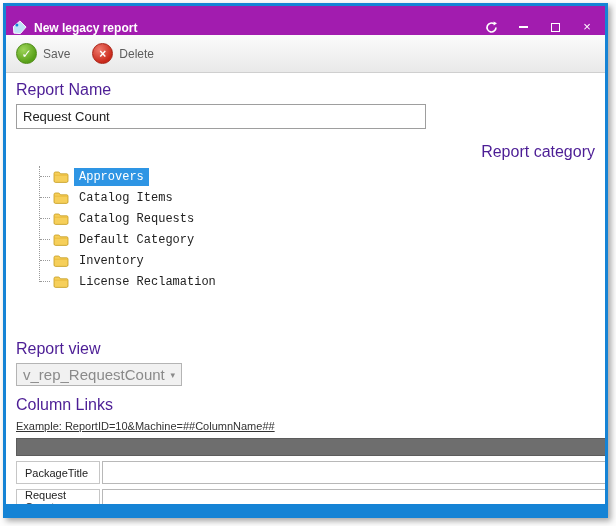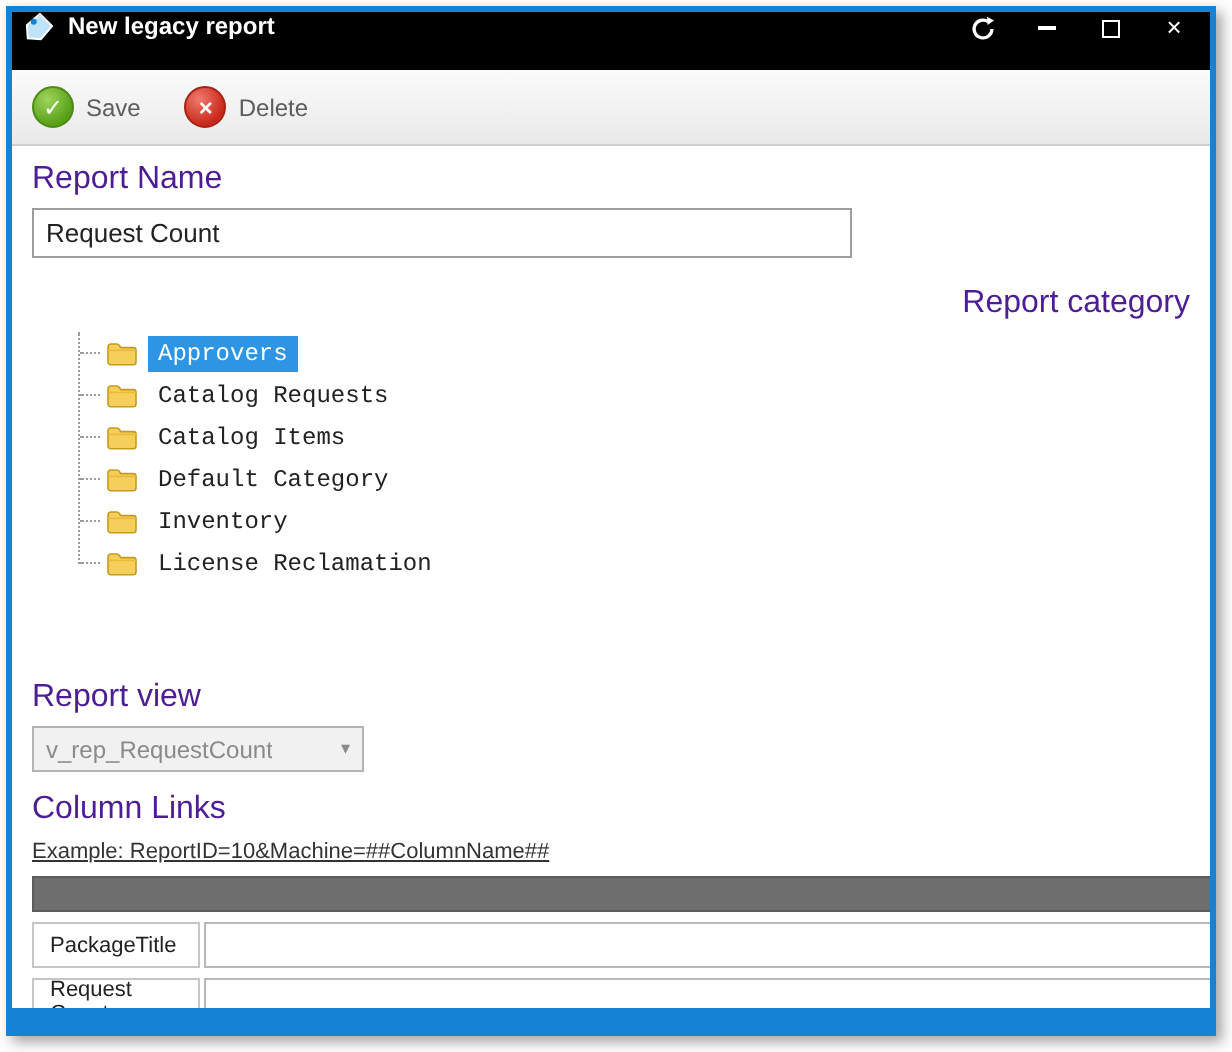--- a/index.html
+++ b/index.html
@@ -14,23 +14,23 @@
     left: 3px; top: 3px; right: 8px; bottom: 8px;
     border: 3px solid #1583d5;
     background: #ffffff;
     box-shadow: 3px 3px 6px rgba(0,0,0,0.35);
     display: flex;
     flex-direction: column;
   }
   
   .titlebar {
     height: 29px;
-    background: #000000;
-    display: flex;
-    align-items: flex-start;
+    background: #a21caf;
+    display: flex;
+    align-items: flex-end;
     padding: 0 6px 0 6px;
     flex: 0 0 auto;
   }
   .title-icon { display: inline-flex; margin-right: 7px; }
   .title-text {
     color: #ffffff;
     font-size: 12px;
     font-weight: bold;
     flex: 1 1 auto;
   }
@@ -152,21 +152,21 @@
     height: 23px;
     border: 1px solid #b4b4b4;
     background: #f1f1f1;
     display: flex;
     align-items: center;
     justify-content: space-between;
     padding: 0 6px;
     cursor: pointer;
   }
   .fake-select .sel-text {
-    font-size: 12px;
+    font-size: 15px;
     color: #8a8a8a;
     overflow: hidden;
     white-space: nowrap;
   }
   .fake-select .sel-arrow {
     font-size: 9px;
     color: #8a8a8a;
     margin-left: 4px;
   }
   
@@ -278,31 +278,31 @@
           <span class="tree-label">Approvers</span>
         </div>
         <div class="tree-item">
           <span class="tree-dash"></span>
           <span class="tree-folder">
             <svg width="16" height="13" viewBox="0 0 16 13">
                 <path d="M1 3.5 C1 2.7 1.6 2 2.4 2 L5.4 2 C5.9 2 6.3 2.2 6.6 2.6 L7.4 3.8 L13.8 3.8 C14.5 3.8 15 4.4 15 5.1 L15 11 C15 11.8 14.4 12.4 13.6 12.4 L2.4 12.4 C1.6 12.4 1 11.8 1 11 Z" fill="#f6cf5a" stroke="#c39b1f" stroke-width="0.8"></path>
                 <path d="M1 5.2 L15 5.2" stroke="#e8b93a" stroke-width="0.8"></path>
               </svg>
           </span>
+          <span class="tree-label">Catalog Items</span>
+        </div>
+        <div class="tree-item">
+          <span class="tree-dash"></span>
+          <span class="tree-folder">
+            <svg width="16" height="13" viewBox="0 0 16 13">
+                <path d="M1 3.5 C1 2.7 1.6 2 2.4 2 L5.4 2 C5.9 2 6.3 2.2 6.6 2.6 L7.4 3.8 L13.8 3.8 C14.5 3.8 15 4.4 15 5.1 L15 11 C15 11.8 14.4 12.4 13.6 12.4 L2.4 12.4 C1.6 12.4 1 11.8 1 11 Z" fill="#f6cf5a" stroke="#c39b1f" stroke-width="0.8"></path>
+                <path d="M1 5.2 L15 5.2" stroke="#e8b93a" stroke-width="0.8"></path>
+              </svg>
+          </span>
           <span class="tree-label">Catalog Requests</span>
-        </div>
-        <div class="tree-item">
-          <span class="tree-dash"></span>
-          <span class="tree-folder">
-            <svg width="16" height="13" viewBox="0 0 16 13">
-                <path d="M1 3.5 C1 2.7 1.6 2 2.4 2 L5.4 2 C5.9 2 6.3 2.2 6.6 2.6 L7.4 3.8 L13.8 3.8 C14.5 3.8 15 4.4 15 5.1 L15 11 C15 11.8 14.4 12.4 13.6 12.4 L2.4 12.4 C1.6 12.4 1 11.8 1 11 Z" fill="#f6cf5a" stroke="#c39b1f" stroke-width="0.8"></path>
-                <path d="M1 5.2 L15 5.2" stroke="#e8b93a" stroke-width="0.8"></path>
-              </svg>
-          </span>
-          <span class="tree-label">Catalog Items</span>
         </div>
         <div class="tree-item">
           <span class="tree-dash"></span>
           <span class="tree-folder">
             <svg width="16" height="13" viewBox="0 0 16 13">
                 <path d="M1 3.5 C1 2.7 1.6 2 2.4 2 L5.4 2 C5.9 2 6.3 2.2 6.6 2.6 L7.4 3.8 L13.8 3.8 C14.5 3.8 15 4.4 15 5.1 L15 11 C15 11.8 14.4 12.4 13.6 12.4 L2.4 12.4 C1.6 12.4 1 11.8 1 11 Z" fill="#f6cf5a" stroke="#c39b1f" stroke-width="0.8"></path>
                 <path d="M1 5.2 L15 5.2" stroke="#e8b93a" stroke-width="0.8"></path>
               </svg>
           </span>
           <span class="tree-label">Default Category</span>

